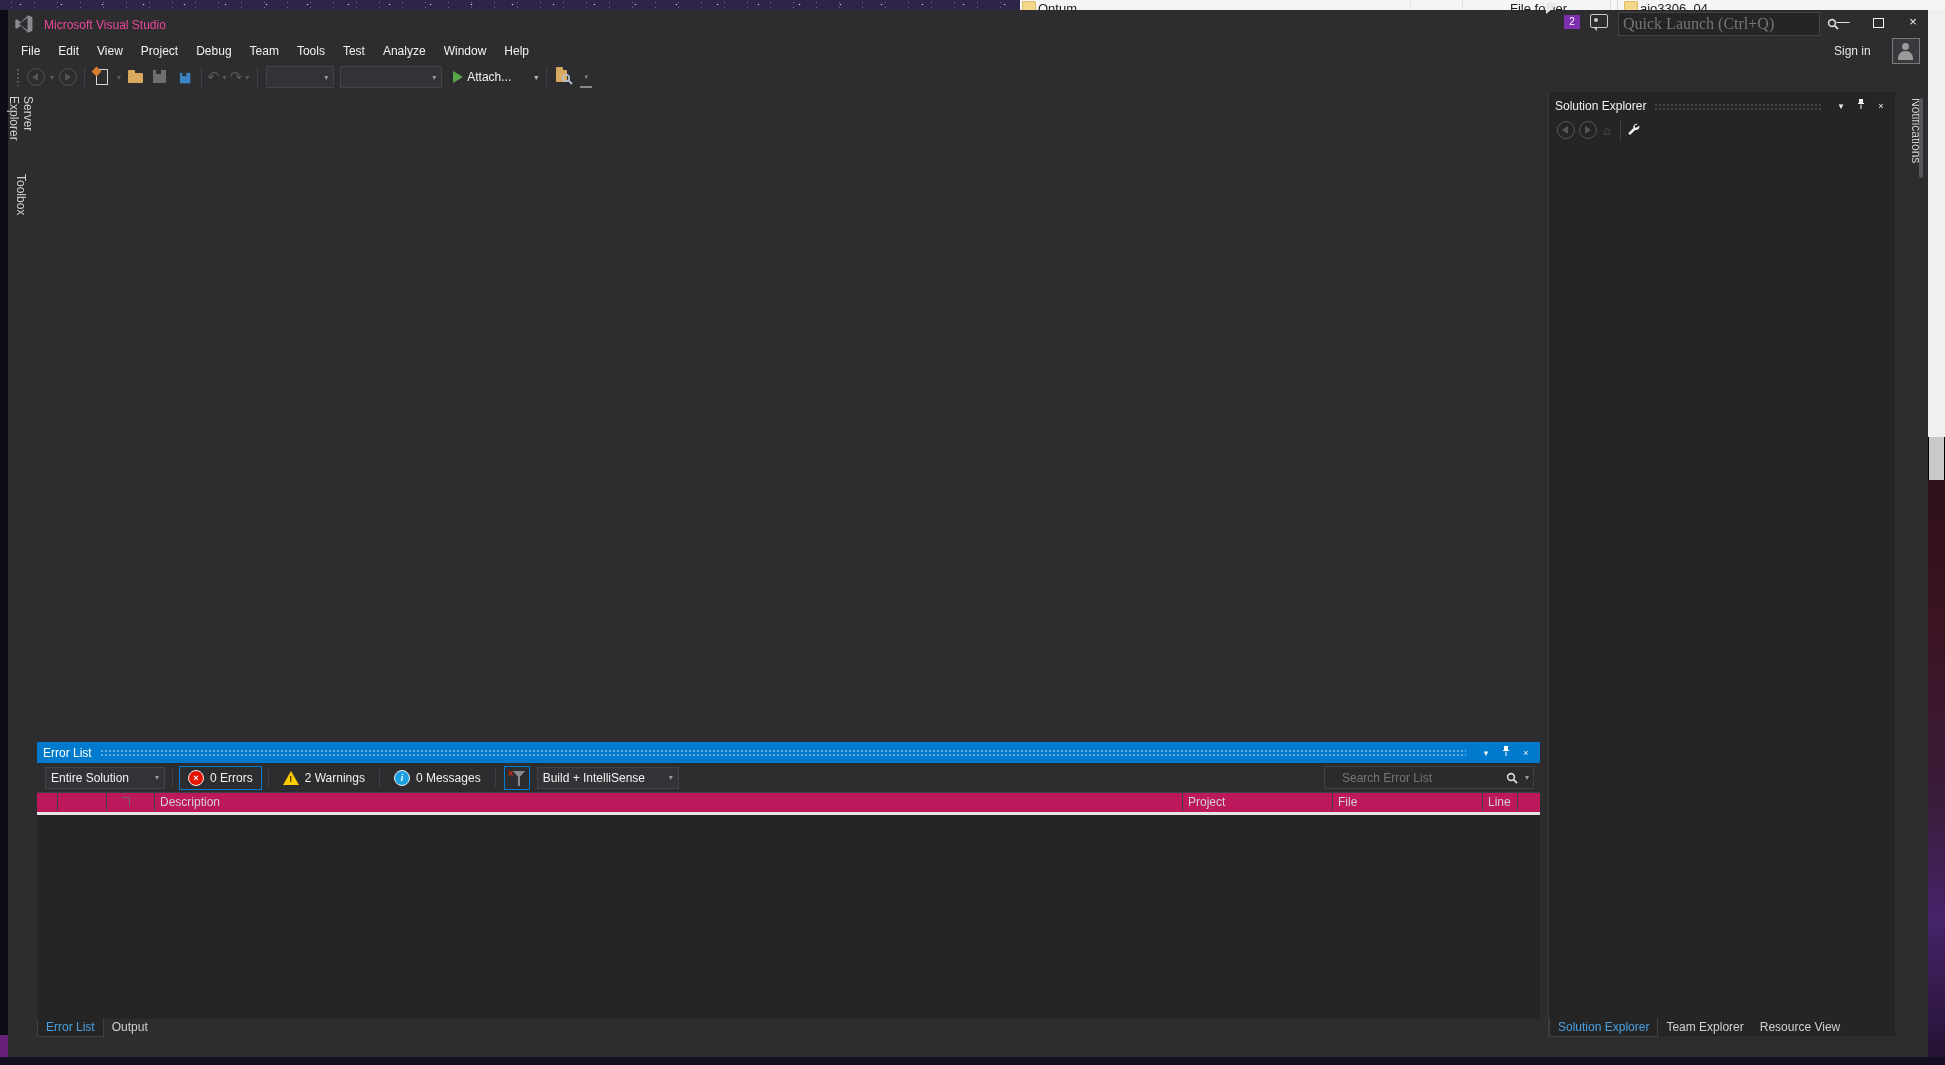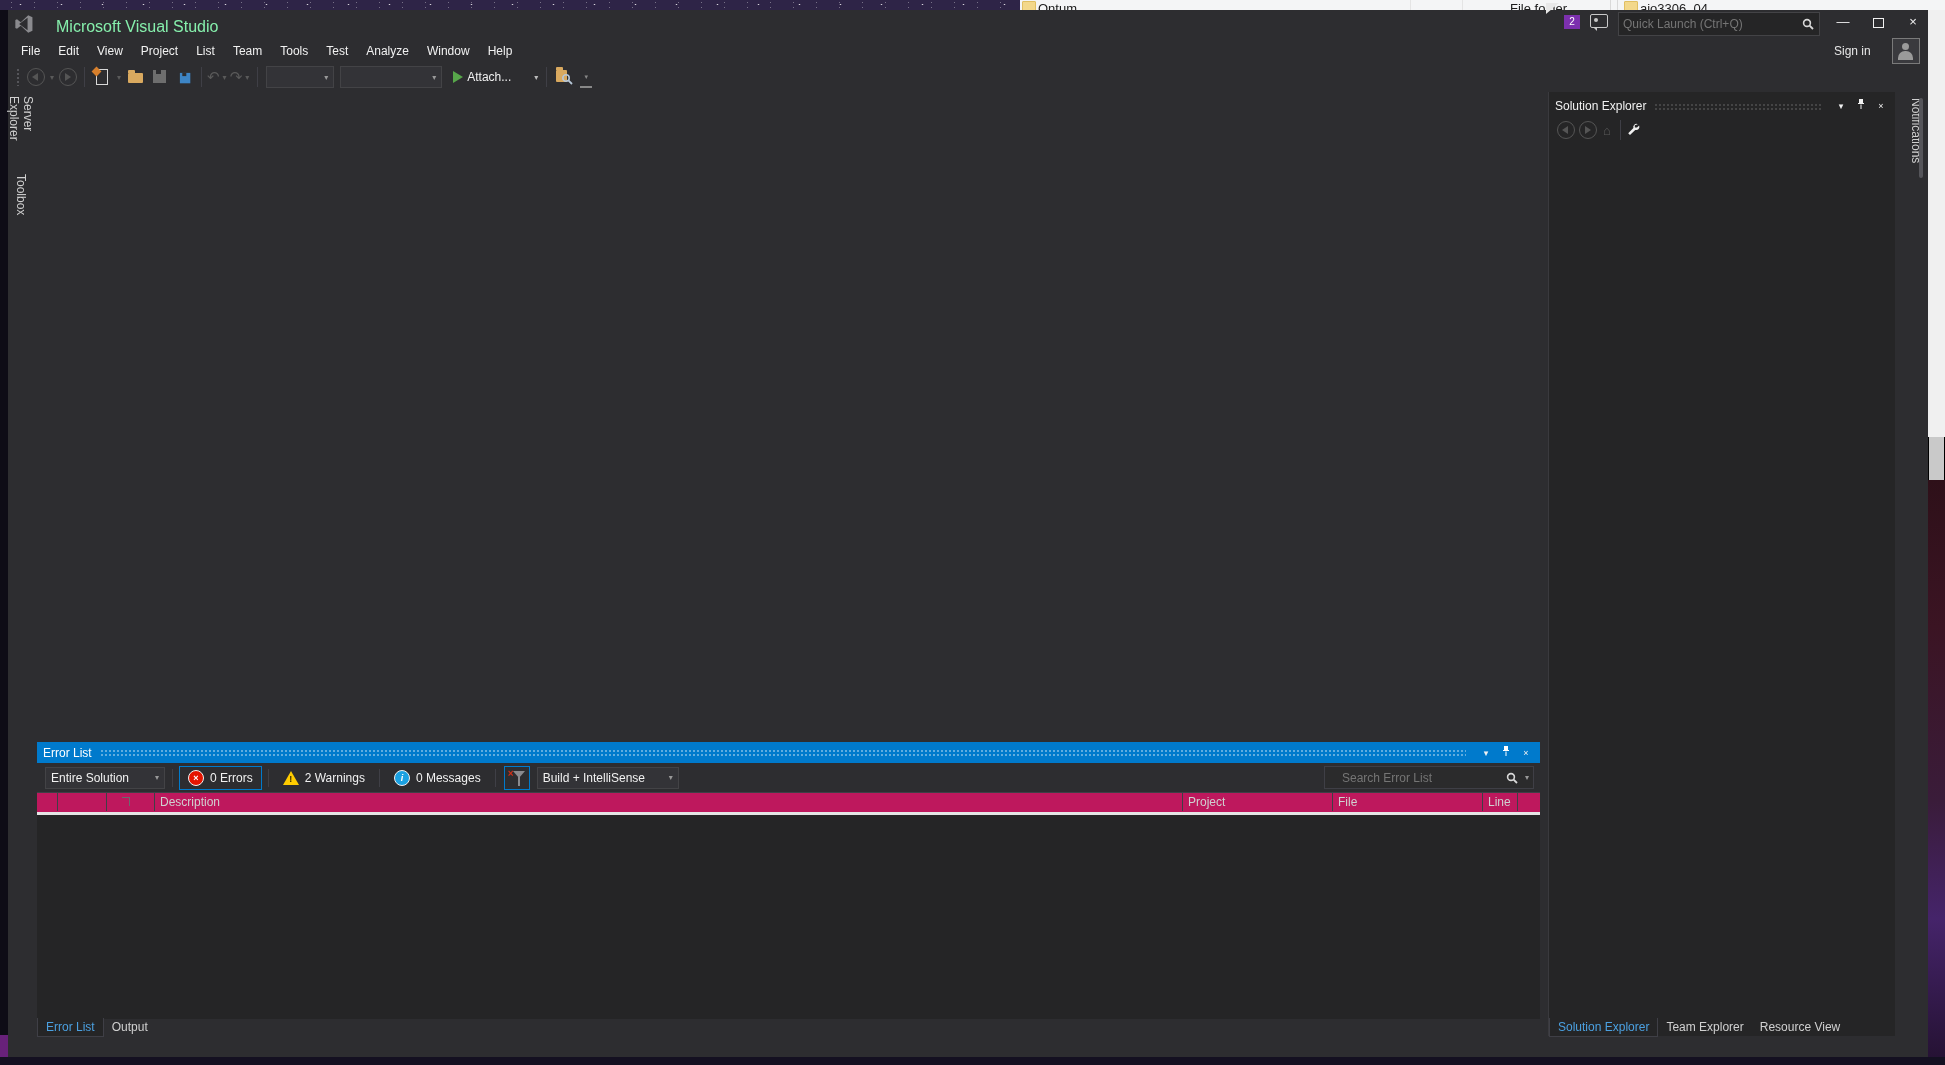--- a/index.html
+++ b/index.html
@@ -25,33 +25,33 @@
   .bg-right-wall{left:1928px;top:480px;width:17px;height:585px;
     background:linear-gradient(180deg,#2e1019,#3b1423 25%,#3a1c3a 55%,#45246a 75%,#241131);}
   .bg-status-left{left:0;top:1035px;width:8px;height:22px;background:#68217A;}
 
   
   .vs{left:8px;top:10px;width:1920px;height:1047px;background:#2D2D30;}
 
   
   .titlebar{left:0;top:0;width:100%;height:30px;}
   .vs-logo{left:6px;top:4px;width:20px;height:20px;}
-  .vs-title{left:36px;top:8px;color:#86efac;font-size:16px;margin-left:12px;}
+  .vs-title{left:36px;top:8px;color:#ec4899;font-size:12px;}
   .flag-wrap{left:1538px;top:4px;width:16px;height:16px;}
   .flag{width:0;height:0;border-top:11px solid #e8e8e8;border-right:13px solid transparent;}
   .flag-badge{left:1556px;top:5px;width:16px;height:14px;background:#7c30ae;color:#fff;
     font-size:10px;text-align:center;line-height:14px;}
   .feedback{left:1582px;top:4px;width:16px;height:12px;border:1px solid #c9c9c9;border-radius:2px;background:#2D2D30;}
   .feedback::after{content:"";position:absolute;left:2px;bottom:-4px;border-left:4px solid transparent;
     border-top:4px solid #c9c9c9;}
   .feedback .dot{position:absolute;left:3px;top:3px;width:4px;height:4px;border-radius:50%;background:#c9c9c9;}
   .quick-launch{left:1610px;top:2px;width:200px;height:22px;background:#252526;border:1px solid #434346;
     display:flex;align-items:center;}
   .quick-launch input{flex:1;background:transparent;border:none;outline:none;color:#22c55e;
-    font-family:Liberation Sans, sans-serif;font-size:12px;padding:0 4px;}
+    font-family:Liberation Serif, serif;font-size:16px;padding:0 4px;}
   .mag{width:12px;height:12px;flex:0 0 auto;margin-right:5px;}
   .win-btn{top:0;width:34px;height:26px;color:#f1f1f1;text-align:center;line-height:24px;font-size:13px;}
   .wb-min{left:1818px;} .wb-max{left:1853px;} .wb-close{left:1888px;}
   .maxbox{display:inline-block;width:9px;height:8px;border:1px solid #f1f1f1;margin-top:8px;}
 
   .sign-in{left:1826px;top:34px;color:#e6e6e6;font-size:12px;}
   .avatar{left:1884px;top:28px;width:26px;height:24px;border:1px solid #7a7a7a;background:#3a3a3e;}
   .avatar .head{position:absolute;left:9px;top:4px;width:7px;height:7px;border-radius:50%;background:#9a9a9a;}
   .avatar .body{position:absolute;left:5px;top:12px;width:15px;height:9px;border-radius:7px 7px 0 0;background:#9a9a9a;}
 
@@ -208,21 +208,21 @@
     <span class="abs avatar">
       <span class="head"></span>
       <span class="body"></span>
     </span>
 
     <div class="abs menubar">
       <span class="menu-item">File</span>
       <span class="menu-item">Edit</span>
       <span class="menu-item">View</span>
       <span class="menu-item">Project</span>
-      <span class="menu-item">List</span>
+      <span class="menu-item">Debug</span>
       <span class="menu-item">Team</span>
       <span class="menu-item">Tools</span>
       <span class="menu-item">Test</span>
       <span class="menu-item">Analyze</span>
       <span class="menu-item">Window</span>
       <span class="menu-item">Help</span>
     </div>
 
     <div class="abs toolbar">
       <span class="grip"></span>

